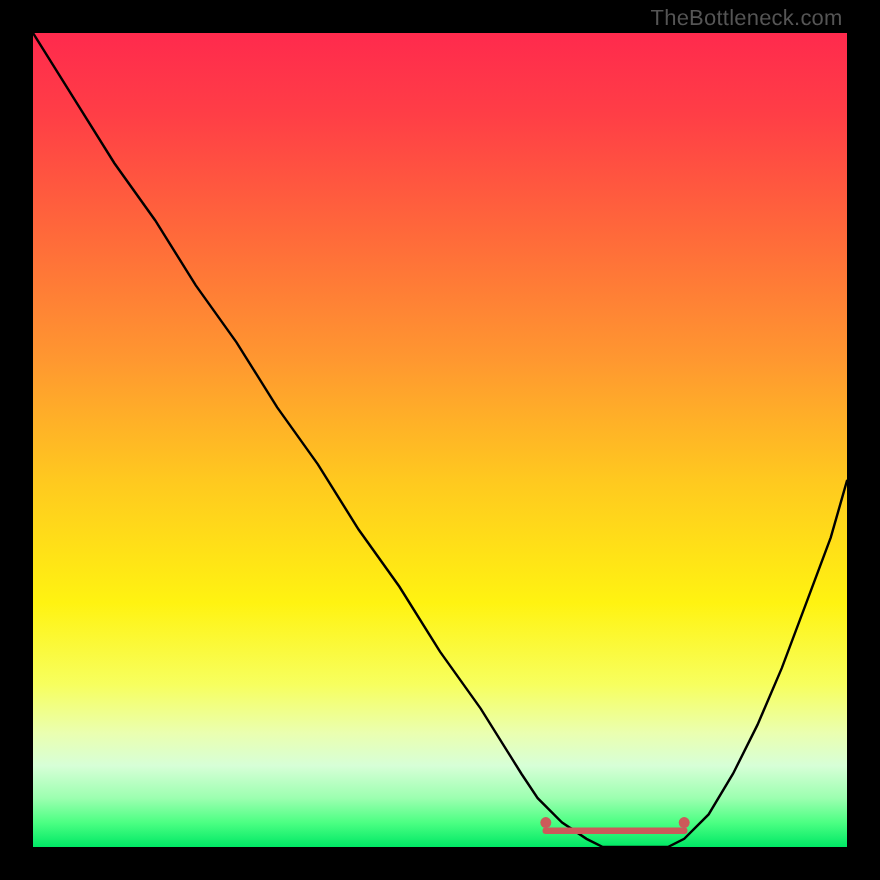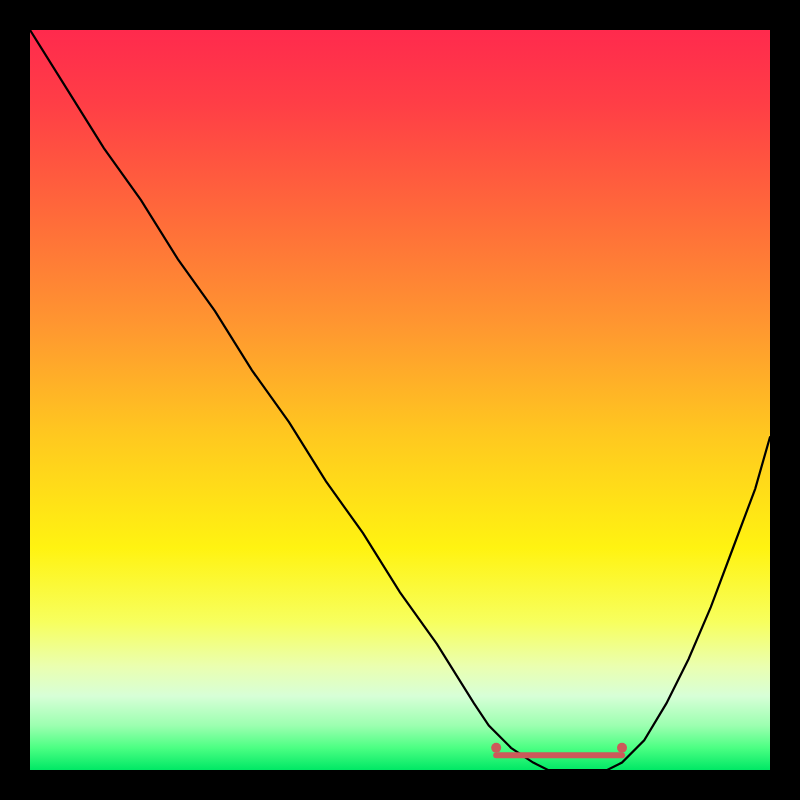--- a/index.html
+++ b/index.html
@@ -78,13 +78,14 @@
       <g id="band-group">
           <line x1="466.2" x2="592" y1="725.2" y2="725.2" stroke="#cc5a5a" stroke-width="6" stroke-linecap="round"></line>
         </g>
       <g id="marker-group">
           <circle cx="466.2" cy="717.8" r="5" fill="#cc5a5a"></circle>
           <circle cx="592" cy="717.8" r="5" fill="#cc5a5a"></circle>
         </g>
     </svg>
   </div>
 
+  <div class="watermark">TheBottleneck.com</div>
 </div>
 
 </body></html>

